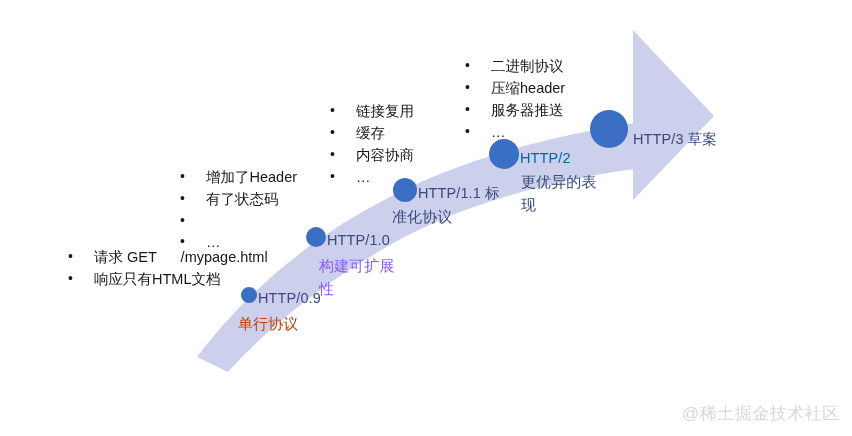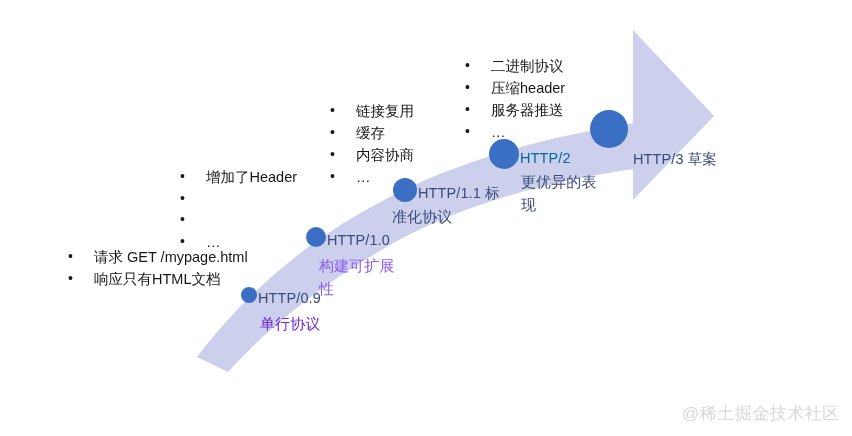--- a/index.html
+++ b/index.html
@@ -104,42 +104,43 @@
              C 545 182, 460 205, 390 245
              C 315 288, 262 334, 228 372
              Z"></path>
   </svg>
 
   <div id="watermark" style="left: 682px; top: 402px; color: rgb(216, 216, 216);">@稀土掘金技术社区</div>
 
   <div id="nodes-layer">
       <div class="node-dot" style="left: 241px; top: 287px; width: 16px; height: 16px; background: rgb(59, 111, 196);"></div>
       <div class="node-label" style="left: 258px; top: 288px; color: rgb(58, 74, 122);">HTTP/0.9</div>
-      <div class="node-sub" style="left: 260px; top: 313px; color: #6d28d9; white-space: pre-line;">单行协议</div>
+      <div class="node-sub" style="left: 238px; top: 313px; color: #c2410c; white-space: pre-line;">单行协议</div>
       <div class="bullet-group" style="left: 64px; top: 246px; color: rgb(24, 24, 26);">
         <div class="bullet-row">
           <span class="bullet-dot">•</span>
-          <span class="bullet-text">请求 GET <span style="position: relative;">/mypage.html<span class="spell-underline"></span></span></span>
+          <span class="bullet-text">请求 GET <span style="position: relative; margin-left: 20px;">/mypage.html<span class="spell-underline"></span></span></span>
         </div>
         <div class="bullet-row">
           <span class="bullet-dot">•</span>
           <span class="bullet-text">响应只有HTML文档</span>
         </div>
       </div>
       <div class="node-dot" style="left: 306px; top: 227px; width: 20px; height: 20px; background: rgb(59, 111, 196);"></div>
       <div class="node-label" style="left: 327px; top: 230px; color: rgb(58, 74, 122);">HTTP/1.0</div>
       <div class="node-sub" style="left: 319px; top: 255px; color: #8b5cf6; white-space: pre-line;">构建可扩展
 性</div>
       <div class="bullet-group" style="left: 176px; top: 166px; color: rgb(24, 24, 26);">
         <div class="bullet-row">
           <span class="bullet-dot">•</span>
           <span class="bullet-text">增加了Header</span>
         </div>
         <div class="bullet-row">
           <span class="bullet-dot">•</span>
+          <span class="bullet-text">有了状态码</span>
         </div>
         <div class="bullet-row">
           <span class="bullet-dot">•</span>
         </div>
         <div class="bullet-row">
           <span class="bullet-dot">•</span>
           <span class="bullet-text">…</span>
         </div>
       </div>
       <div class="node-dot" style="left: 393px; top: 178px; width: 24px; height: 24px; background: rgb(59, 111, 196);"></div>
@@ -179,16 +180,16 @@
         <div class="bullet-row">
           <span class="bullet-dot">•</span>
           <span class="bullet-text">服务器推送</span>
         </div>
         <div class="bullet-row">
           <span class="bullet-dot">•</span>
           <span class="bullet-text">…</span>
         </div>
       </div>
       <div class="node-dot" style="left: 590px; top: 110px; width: 38px; height: 38px; background: rgb(59, 111, 196);"></div>
-      <div class="node-label" style="left: 633px; top: 129px; color: rgb(58, 74, 122); margin-top: 20px;">HTTP/3 草案</div>
+      <div class="node-label" style="left: 633px; top: 129px; color: rgb(58, 74, 122);">HTTP/3 草案</div>
     </div>
 
 </div>
 
 </body></html>

